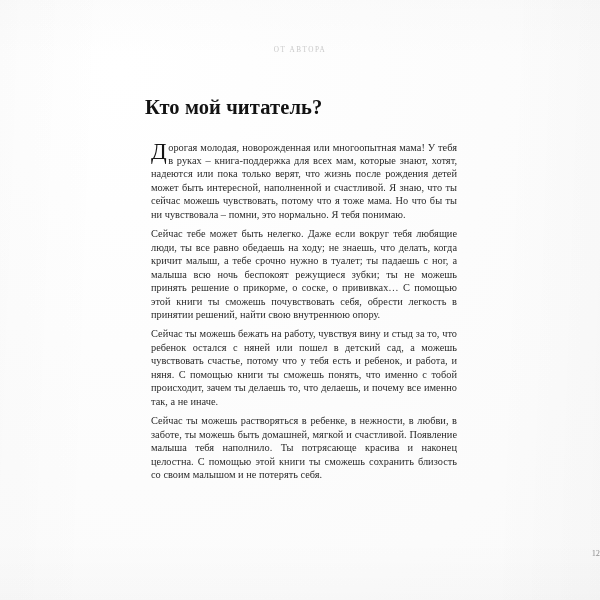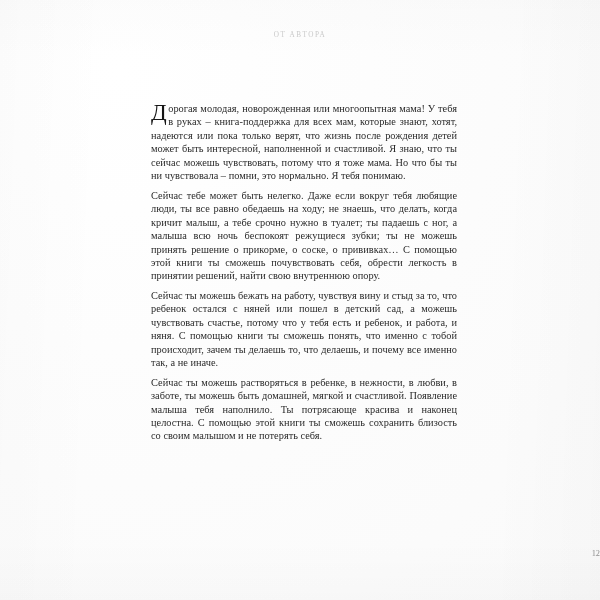--- a/index.html
+++ b/index.html
@@ -31,21 +31,21 @@
     inset: 0;
     pointer-events: none;
     background:
       linear-gradient(92deg, rgba(0,0,0,0.012) 0%, rgba(0,0,0,0) 18%, rgba(0,0,0,0) 82%, rgba(0,0,0,0.016) 100%),
       linear-gradient(180deg, rgba(0,0,0,0.010) 0%, rgba(0,0,0,0) 10%, rgba(0,0,0,0) 90%, rgba(0,0,0,0.014) 100%);
   }
 
   
   .running-head {
     position: absolute;
-    top: 31px;
+    top: 46px;
     left: 0;
     width: 600px;
     text-align: center;
     font-family: "Liberation Serif", "DejaVu Serif", serif;
     font-size: 7.2px;
     letter-spacing: 1.5px;
     color: #c9c9c9;
     text-transform: uppercase;
     white-space: nowrap;
   }
@@ -105,20 +105,21 @@
 </style>
 </head>
 <body>
 
 <div class="page">
 
   <div class="running-head">ОТ АВТОРА</div>
 
   <div class="type-block">
 
+    <h1 class="chapter-title">Кто мой читатель?</h1>
 
     <div class="body-copy">
       <p class="opening">Дорогая молодая, новорожденная или многоопытная мама! У тебя в руках – книга-поддержка для всех мам, которые знают, хотят, надеются или пока только верят, что жизнь после рождения детей может быть интересной, наполненной и счастливой. Я знаю, что ты сейчас можешь чувствовать, потому что я тоже мама. Но что бы ты ни чувствовала – помни, это нормально. Я тебя понимаю.</p>
       <p>Сейчас тебе может быть нелегко. Даже если вокруг тебя любящие люди, ты все равно обедаешь на ходу; не знаешь, что делать, когда кричит малыш, а тебе срочно нужно в туалет; ты падаешь с ног, а малыша всю ночь беспокоят режущиеся зубки; ты не можешь принять решение о прикорме, о соске, о прививках… С помощью этой книги ты сможешь почувствовать себя, обрести легкость в принятии решений, найти свою внутреннюю опору.</p>
       <p>Сейчас ты можешь бежать на работу, чувствуя вину и стыд за то, что ребенок остался с няней или пошел в детский сад, а можешь чувствовать счастье, потому что у тебя есть и ребенок, и работа, и няня. С помощью книги ты сможешь понять, что именно с тобой происходит, зачем ты делаешь то, что делаешь, и почему все именно так, а не иначе.</p>
       <p>Сейчас ты можешь растворяться в ребенке, в нежности, в любви, в заботе, ты можешь быть домашней, мягкой и счастливой. Появление малыша тебя наполнило. Ты потрясающе красива и наконец целостна. С помощью этой книги ты сможешь сохранить близость со своим малышом и не потерять себя.</p>
     </div>
 
   </div>
 

